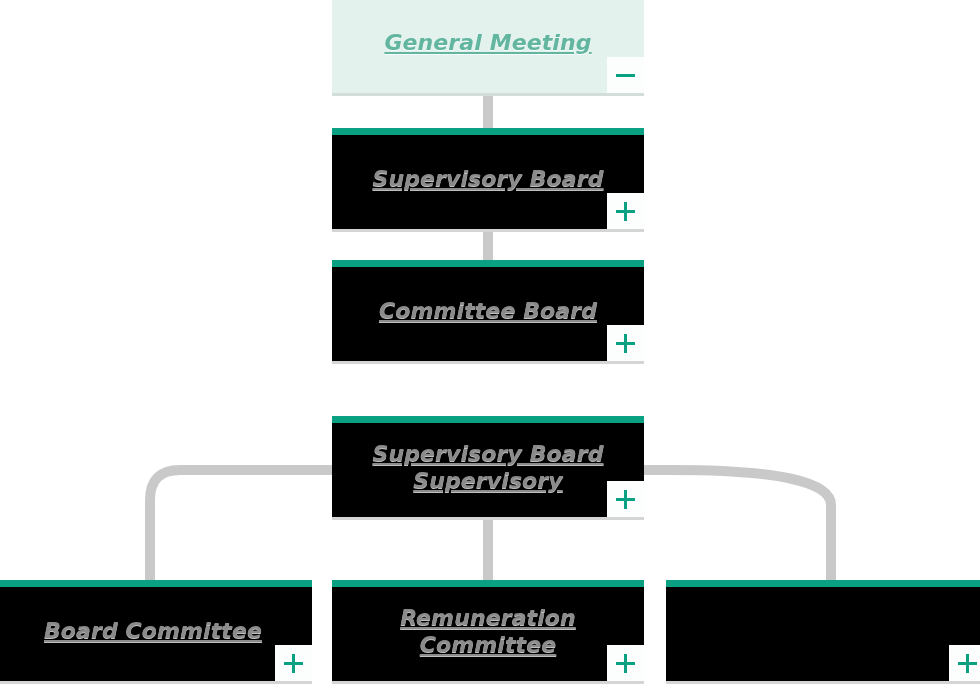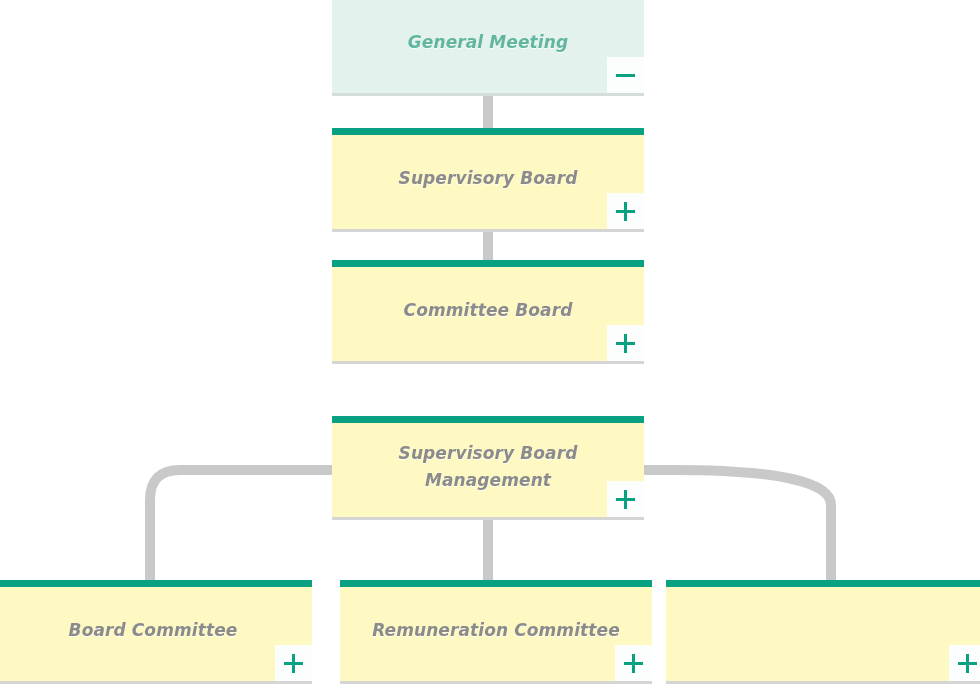--- a/index.html
+++ b/index.html
@@ -35,46 +35,47 @@
   .v-connector {
     position: absolute;
     width: 10px;
     background: #c9c9c9;
   }
 
   
   .node-card {
     position: absolute;
     box-sizing: border-box;
-    background: #fef9c3;
+    background: #000000;
     border-bottom: 3px solid #d5d5d5;
     display: flex;
     align-items: center;
     justify-content: center;
   }
   .node-card .card-top-bar {
     position: absolute;
     left: 0;
     top: 0;
     width: 100%;
     height: 7px;
     background: #0aa183;
   }
   .node-card .card-title {
     position: relative;
     z-index: 2;
     text-align: center;
     font-weight: bold;
     font-style: italic;
-    font-size: 17px;
+    font-size: 22px;
     line-height: 27px;
     color: #8b8b8b;
     letter-spacing: 0.1px;
     padding: 0 14px;
     text-shadow: 0 1px 0 rgba(255,255,255,0.75);
+    text-decoration: underline;
   }
 
   
   .node-card.is-expanded {
     background: #e4f2ee;
     border-bottom-color: #d3dedb;
   }
   .node-card.is-expanded .card-title {
     color: #62b6a0;
   }
@@ -165,36 +166,36 @@
     <div class="card-title">Committee Board</div>
     <button class="toggle-btn" aria-label="Expand Management Board">
       <span class="glyph plus"></span>
     </button>
   </div>
 
   <div class="node-card" style="left:332px; top:416px; width:312px; height:104px;">
     <div class="card-top-bar"></div>
     <div class="card-title">
       <span>Supervisory Board</span><br>
-      <span>Management</span>
+      <span>Supervisory</span>
     </div>
     <button class="toggle-btn" aria-label="Expand Supervisory Board Committees">
       <span class="glyph plus"></span>
     </button>
   </div>
 
   <div class="node-card" style="left:-6px; top:580px; width:318px; height:104px;">
     <div class="card-top-bar"></div>
     <div class="card-title">Board Committee</div>
     <button class="toggle-btn" aria-label="Expand Audit Committee">
       <span class="glyph plus"></span>
     </button>
   </div>
 
-  <div class="node-card" style="left:340px; top:580px; width:312px; height:104px;">
+  <div class="node-card" style="left:332px; top:580px; width:312px; height:104px;">
     <div class="card-top-bar"></div>
     <div class="card-title">Remuneration Committee</div>
     <button class="toggle-btn" aria-label="Expand Remuneration Committee">
       <span class="glyph plus"></span>
     </button>
   </div>
 
   <div class="node-card" style="left:666px; top:580px; width:320px; height:104px;">
     <div class="card-top-bar"></div>
     <button class="toggle-btn" aria-label="Expand Strategy Committee">

